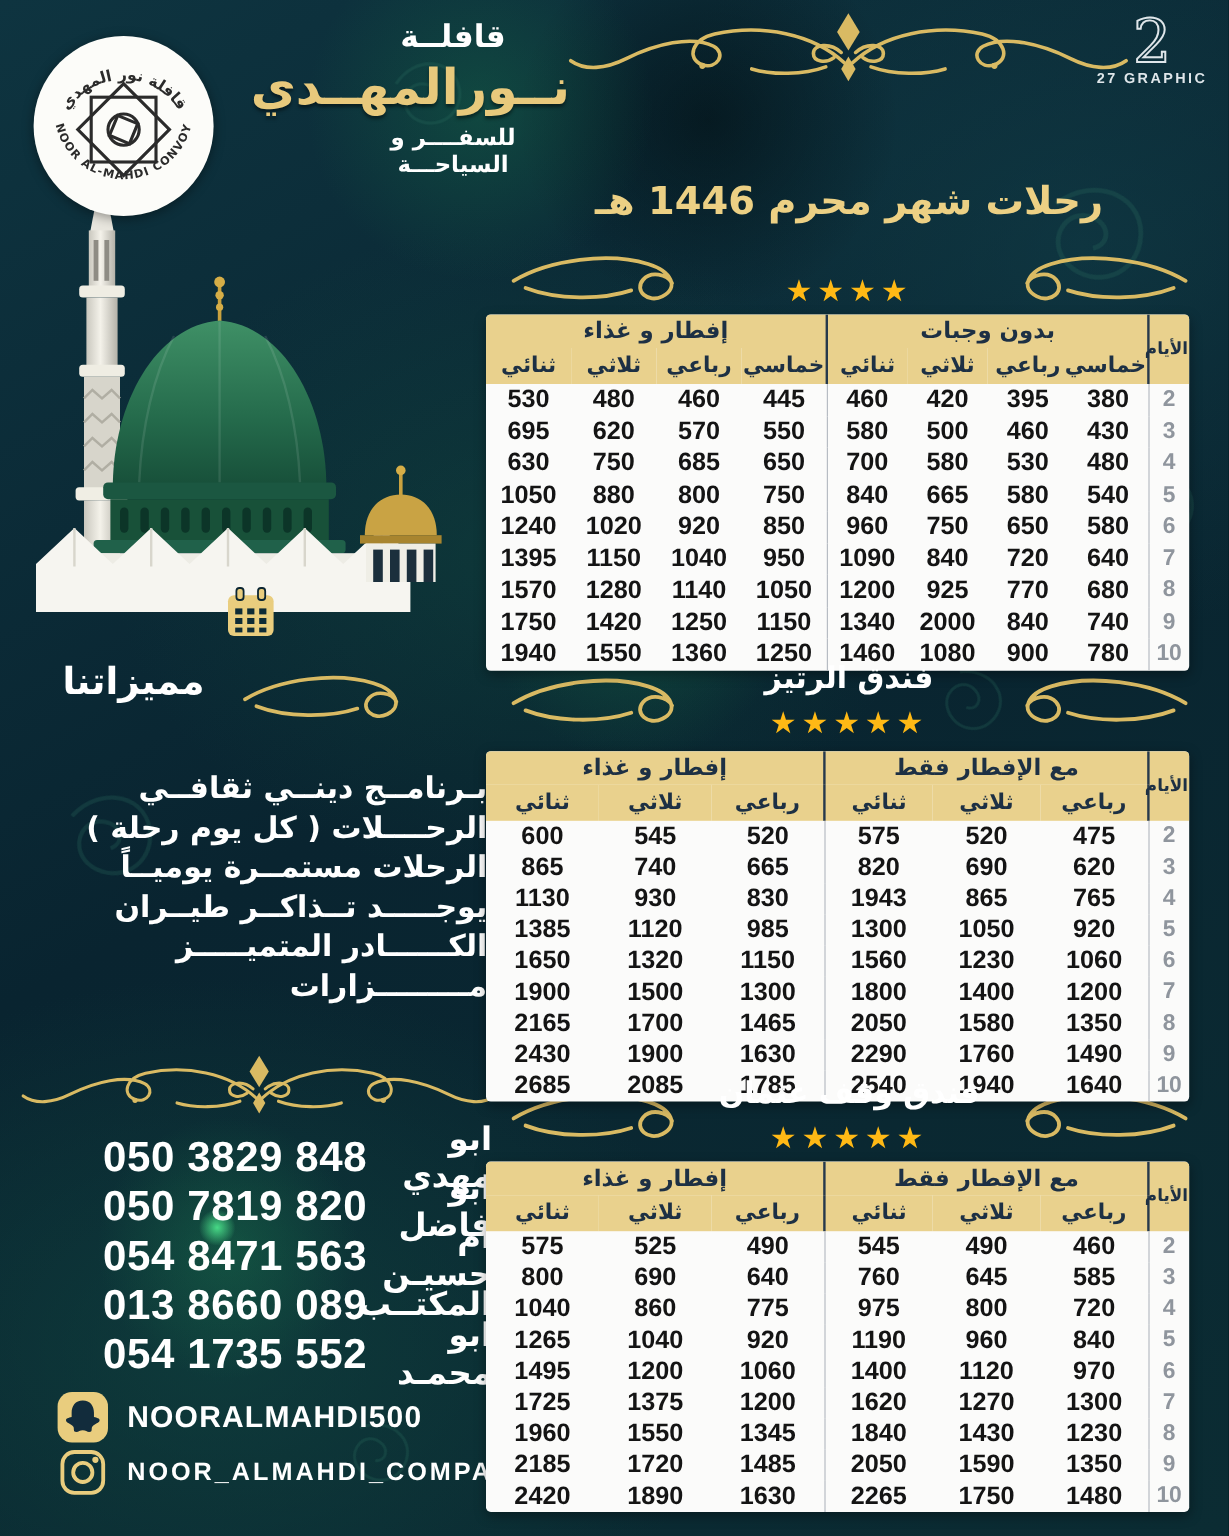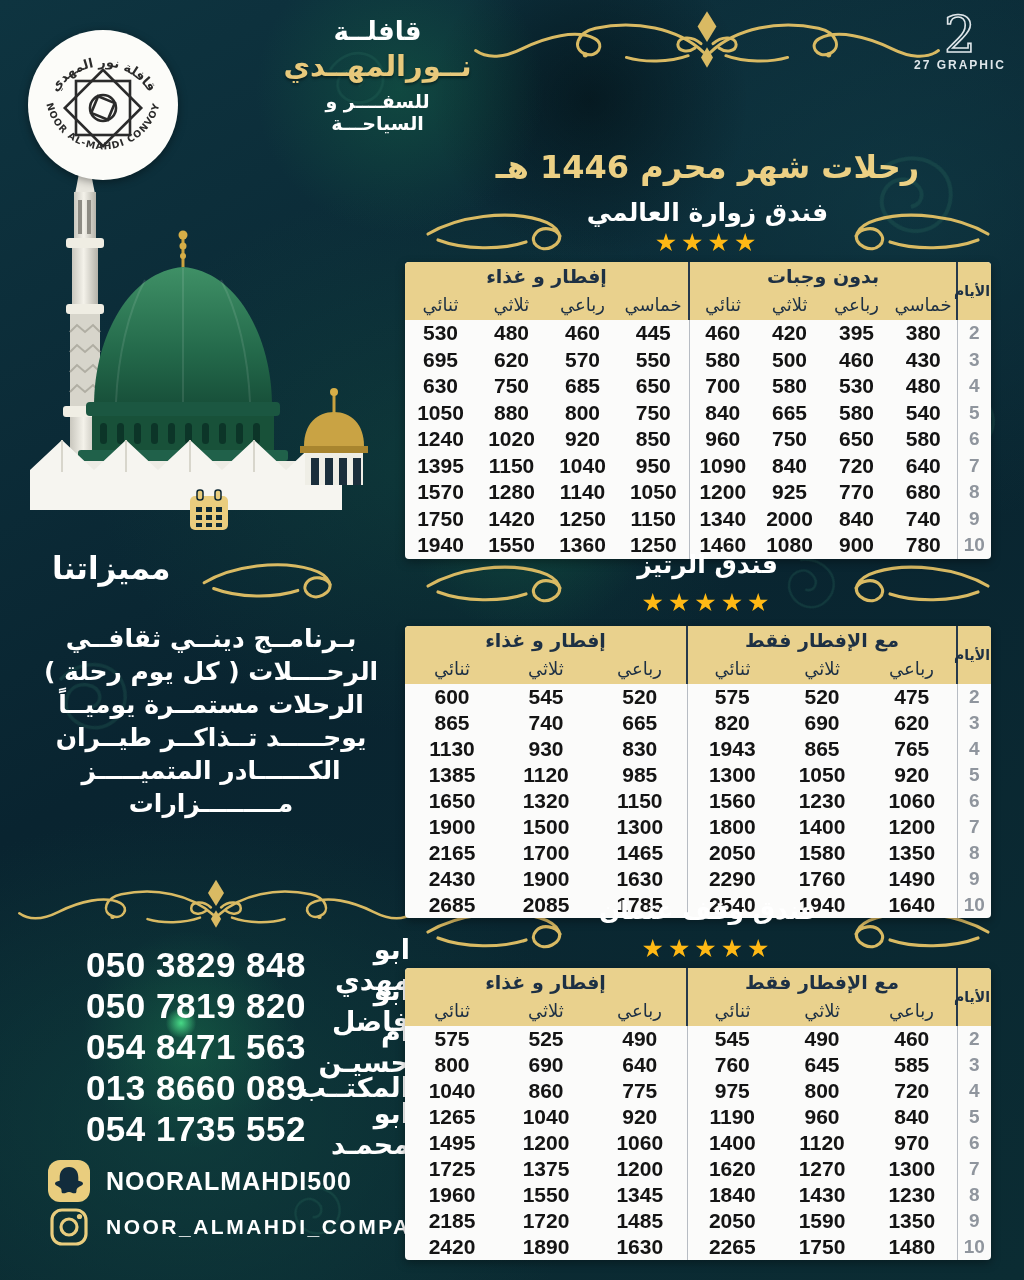--- a/index.html
+++ b/index.html
@@ -18,21 +18,21 @@
   .g-green2{left:400px;top:380px;width:260px;height:260px;background:radial-gradient(circle,rgba(30,140,86,.26) 0%,rgba(30,140,86,0) 68%);}
   .g-green3{left:80px;top:930px;width:220px;height:220px;background:radial-gradient(circle,rgba(34,150,88,.30) 0%,rgba(34,150,88,0) 70%);}
   .g-dot{left:166px;top:1008px;width:30px;height:30px;background:radial-gradient(circle,#47d986 0%,rgba(40,150,80,0) 72%);}
   .swirls{position:absolute;left:0;top:0;width:1024px;height:1280px;pointer-events:none;opacity:.5;}
 
   
   .logo-circle{position:absolute;left:28px;top:30px;width:150px;height:150px;border-radius:50%;
     background:#fcfcf9;z-index:6;box-shadow:0 2px 10px rgba(0,0,0,.4);}
   .brand{position:absolute;left:280px;top:16px;width:195px;text-align:center;direction:rtl;z-index:6;}
   .brand-caravan{font-size:26px;font-weight:bold;color:#fff;}
-  .brand-name{font-size:29px;font-weight:bold;color:#e8c97c;margin-top:4px;line-height:1.15;
+  .brand-name{font-size:41px;font-weight:bold;color:#e8c97c;margin-top:4px;line-height:1.15;
     text-shadow:0 2px 3px rgba(0,0,0,.45);}
   .brand-tagline{font-size:19px;font-weight:bold;color:#fff;margin-top:7px;}
   .orn-top{position:absolute;left:424px;top:6px;width:566px;height:72px;z-index:3;}
   .page-title{position:absolute;left:420px;top:74px;width:575px;text-align:center;direction:rtl;
     font-size:48px;font-weight:800;color:#fff;z-index:4;text-shadow:0 2px 4px rgba(0,0,0,.5);}
   .page-subtitle{position:absolute;left:420px;top:148px;width:575px;text-align:center;direction:rtl;
     font-size:32px;font-weight:bold;color:#ecd084;z-index:4;}
   .g27{position:absolute;left:906px;top:10px;width:108px;text-align:center;color:#e9edf0;z-index:5;}
   .g27-num{font-family:"DejaVu Serif",serif;font-size:50px;line-height:50px;color:transparent;
     -webkit-text-stroke:1.6px #dfe6ea;}
@@ -45,38 +45,38 @@
     font-size:25px;font-weight:bold;color:#fff;z-index:4;}
   .stars{position:absolute;left:420px;width:575px;text-align:center;color:#ffb915;
     font-size:25px;letter-spacing:4px;z-index:4;}
   .curl{position:absolute;width:150px;height:46px;z-index:3;}
   .curl.flip{transform:scaleX(-1);}
 
   .price-table{position:absolute;left:405px;width:586px;border-collapse:collapse;table-layout:fixed;
     background:#fbfbfa;z-index:4;border-radius:4px;overflow:hidden;box-shadow:0 3px 10px rgba(0,0,0,.35);}
   .price-table th{background:#e9d18d;color:#1d3044;direction:rtl;}
   .price-table th.grp{font-size:19px;font-weight:bold;line-height:26px;}
-  .price-table th.sub{font-size:18px;font-weight:normal;line-height:27px;padding-bottom:2px;}
+  .price-table th.sub{font-size:18px;font-weight:bold;line-height:27px;padding-bottom:2px;}
   .price-table th.days-h{font-size:14px;font-weight:bold;border-left:2px solid #26394c;}
   .price-table .grp-r,.price-table .sub-r{border-left:2px solid #26394c;}
   .price-table td{font-family:"Liberation Sans",sans-serif;font-size:21px;font-weight:bold;
     color:#141414;text-align:center;}
   .price-table td.cell-r{border-left:1.5px solid #b7bcc3;}
   .price-table td.day{color:#8f959d;font-size:19px;border-left:1.5px solid #b7bcc3;}
   .t1{top:262px;} .t1 td{height:24.5px;}
   .t2{top:626px;} .t2 td{height:22px;}
   .t3{top:968px;} .t3 td{height:24px;}
 
   
   .note{position:absolute;left:18px;top:488px;width:382px;display:flex;direction:rtl;
     align-items:center;justify-content:center;gap:12px;z-index:3;}
   .note-text{font-size:23px;font-weight:bold;color:#fff;}
   .features-title{position:absolute;left:52px;top:550px;font-size:31px;font-weight:bold;color:#fff;direction:rtl;z-index:3;}
   .curl-feat{position:absolute;left:182px;top:556px;width:180px;height:44px;z-index:3;}
-  .features-list{position:absolute;left:16px;top:622px;width:390px;text-align:center;direction:rtl;z-index:3;}
+  .features-list{position:absolute;left:16px;top:640px;width:390px;text-align:right;direction:rtl;z-index:3;}
   .feature-line{font-size:25px;font-weight:bold;color:#fff;line-height:33px;}
   .orn-mid{position:absolute;left:12px;top:858px;width:408px;height:96px;z-index:3;}
 
   .contacts{position:absolute;left:22px;top:944px;width:400px;z-index:3;}
   .contact-row{display:flex;align-items:center;height:41px;}
   .phone{flex:1;text-align:right;font-family:"Liberation Sans",sans-serif;font-size:35px;
     font-weight:bold;color:#fff;direction:ltr;padding-left:4px;letter-spacing:.5px;}
   .cname{width:104px;text-align:right;direction:rtl;font-size:27px;font-weight:bold;color:#fff;padding-right:12px;}
 
   .social-row{position:absolute;display:flex;align-items:center;z-index:3;}
@@ -248,21 +248,20 @@
       </g>
     </g>
   </svg>
 
   <svg class="curl" style="left:424px;top:206px;" viewBox="0 0 150 46">
       <use href="#ornCurl"></use>
     </svg>
   <svg class="curl flip" style="left:842px;top:206px;" viewBox="0 0 150 46">
       <use href="#ornCurl"></use>
     </svg>
-  <div class="hotel-title" style="top:198px;">فندق زوارة العالمي</div>
   <div class="stars" style="top:228px;">★★★★</div>
   <table class="price-table t1">
       <colgroup>
         <col style="width:71px">
         <col style="width:71px">
         <col style="width:71px">
         <col style="width:71px">
         <col style="width:67px">
         <col style="width:67px">
         <col style="width:67px">

